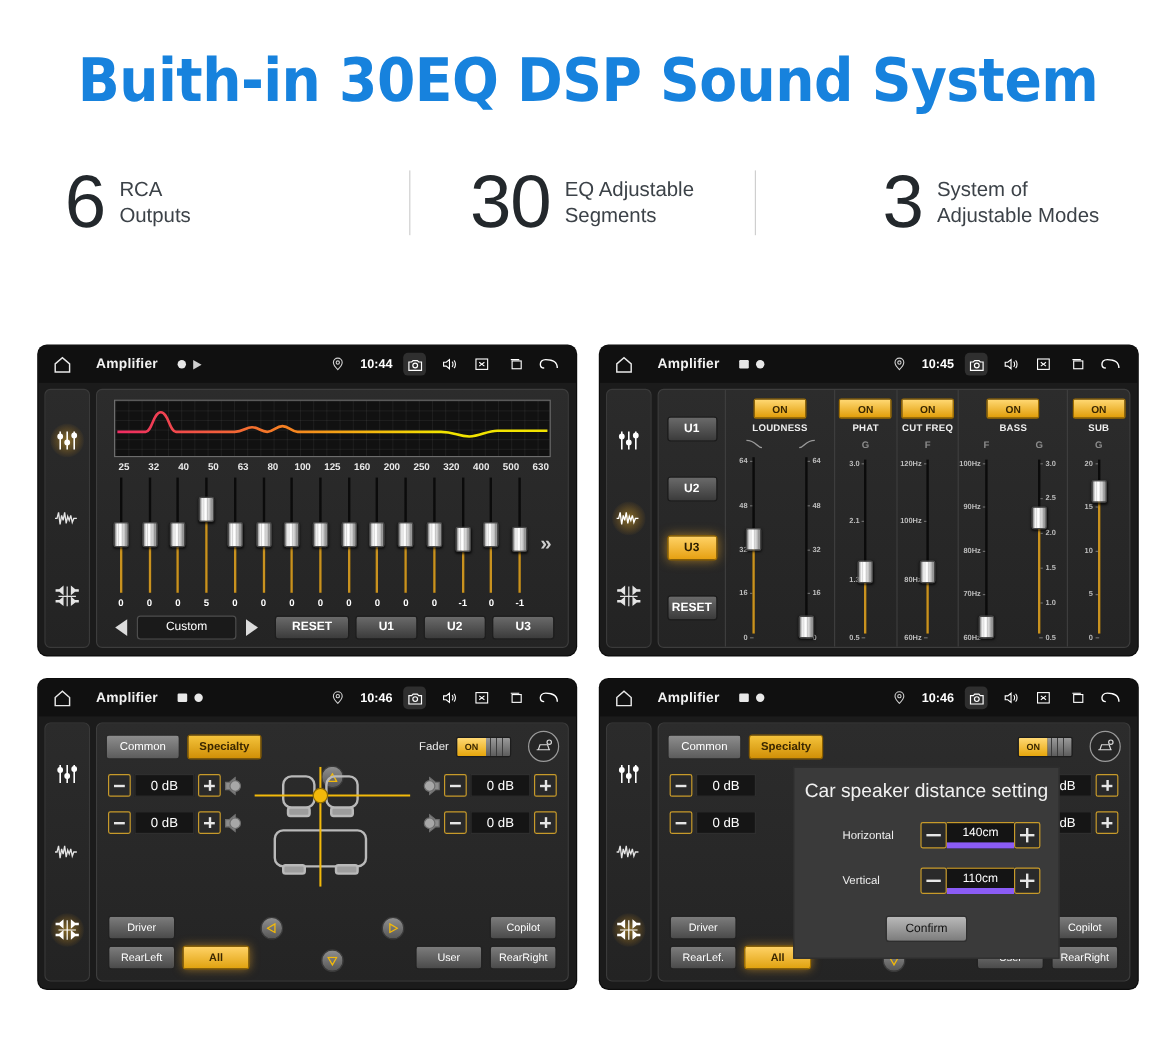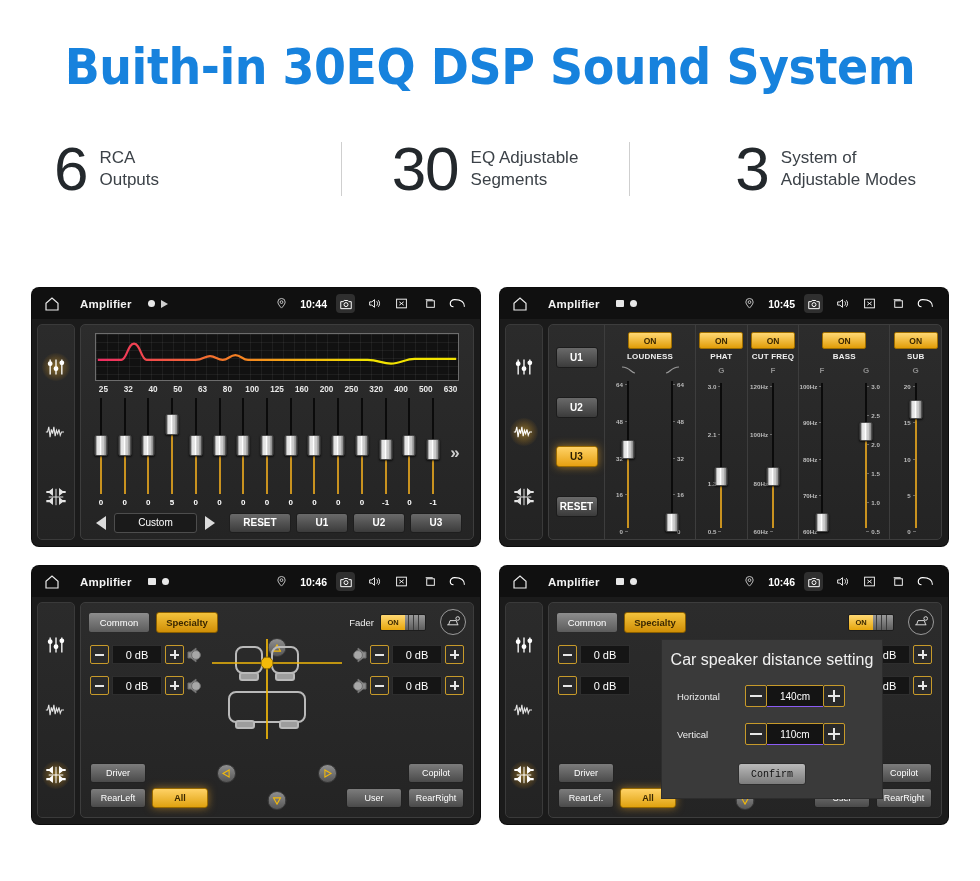--- a/index.html
+++ b/index.html
@@ -363,32 +363,32 @@
     background:#3a3a3a;
     border:1px solid #2d2d2d;
     z-index:30;
     display:flex;flex-direction:column;align-items:center;
     padding-top:11px;
   }
   .modal-title{ color:#f0f0f0; font-size:16px; }
   .modal-row{
     display:flex;align-items:center; width:190px; margin-top:16px; gap:10px;
   }
-  .modal-row .mrl{ color:#efefef;font-size:9.5px; width:58px;}
+  .modal-row .mrl{ color:#efefef;font-size:9.5px; width:58px;margin-left:25px;}
   .stepper{ display:flex; align-items:center; }
   .stepper .pm{ width:22px;height:22px;}
   .stepper .sval{
-    width:56px;height:22px;background:#141414;border-top:1px solid #c79a2a;border-bottom:1px solid #8b5cf6;
+    width:56px;height:22px;background:#141414;border-top:1px solid #c79a2a;border-bottom:5px solid #8b5cf6;
     color:#fff;font-size:10px;display:flex;align-items:center;justify-content:center;
   }
   .confirm{
     margin-top:18px;width:68px;height:22px;border-radius:3px;
     background:linear-gradient(180deg,#b9b9b9,#7c7c7c);
     border:1px solid #2e2e2e;color:#111;font-size:10px;
-    display:flex;align-items:center;justify-content:center;font-family:Liberation Mono, monospace;
+    display:flex;align-items:center;justify-content:center;
   }
 </style>
 </head>
 <body>
 
 <div class="hero-title">Buith-in 30EQ DSP Sound System</div>
 
 <div class="stats">
   <div class="stat s1">
     <div class="stat-num">6</div>

